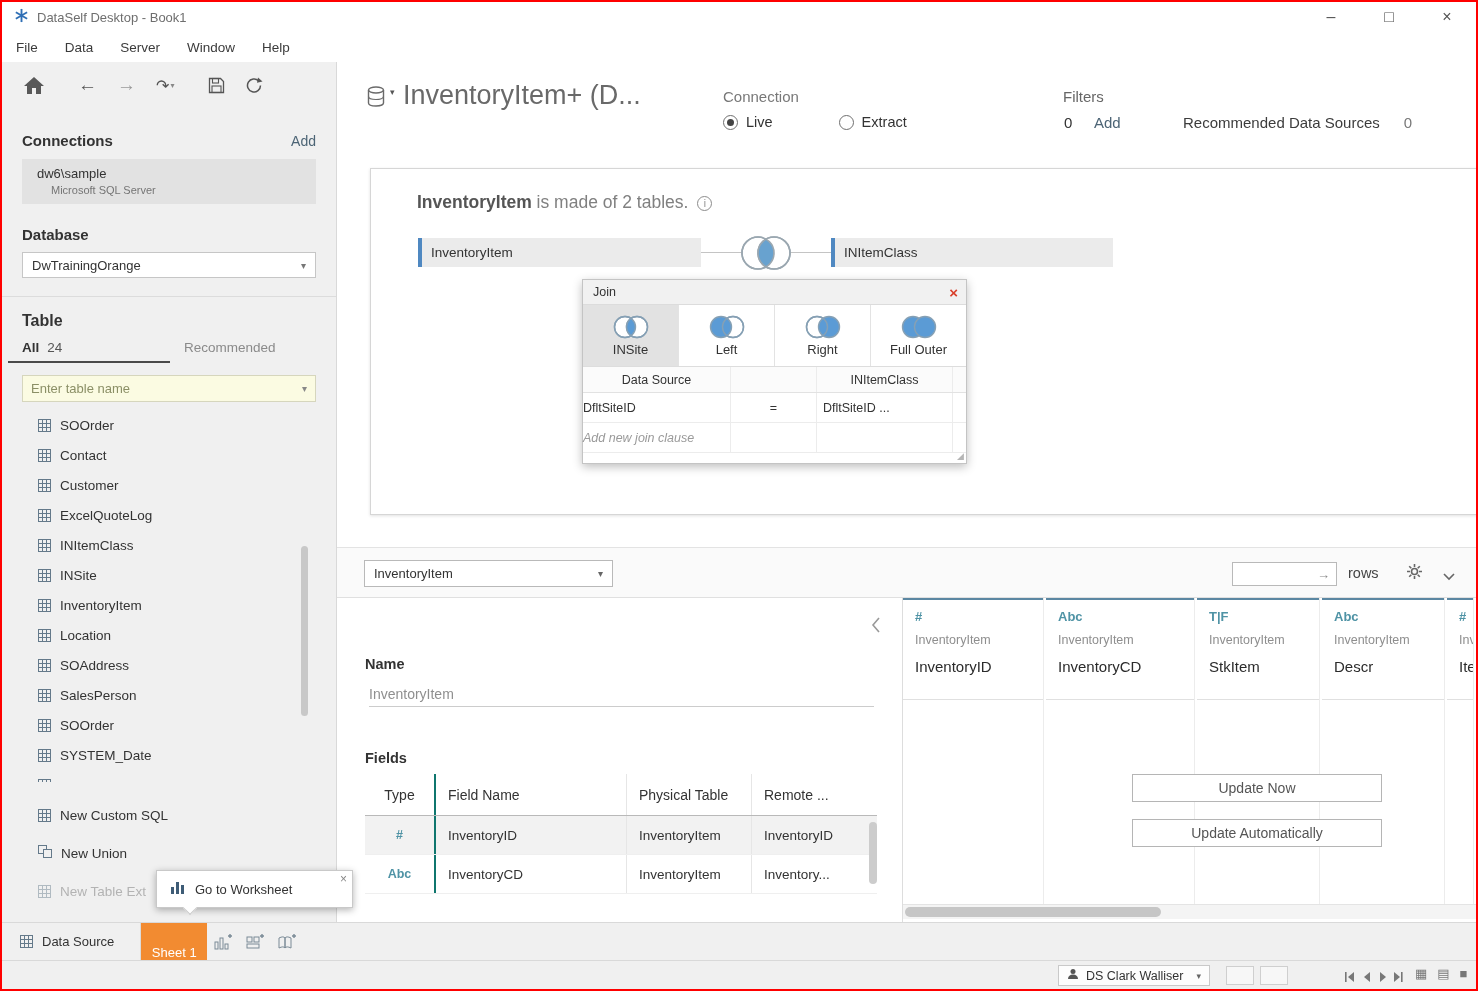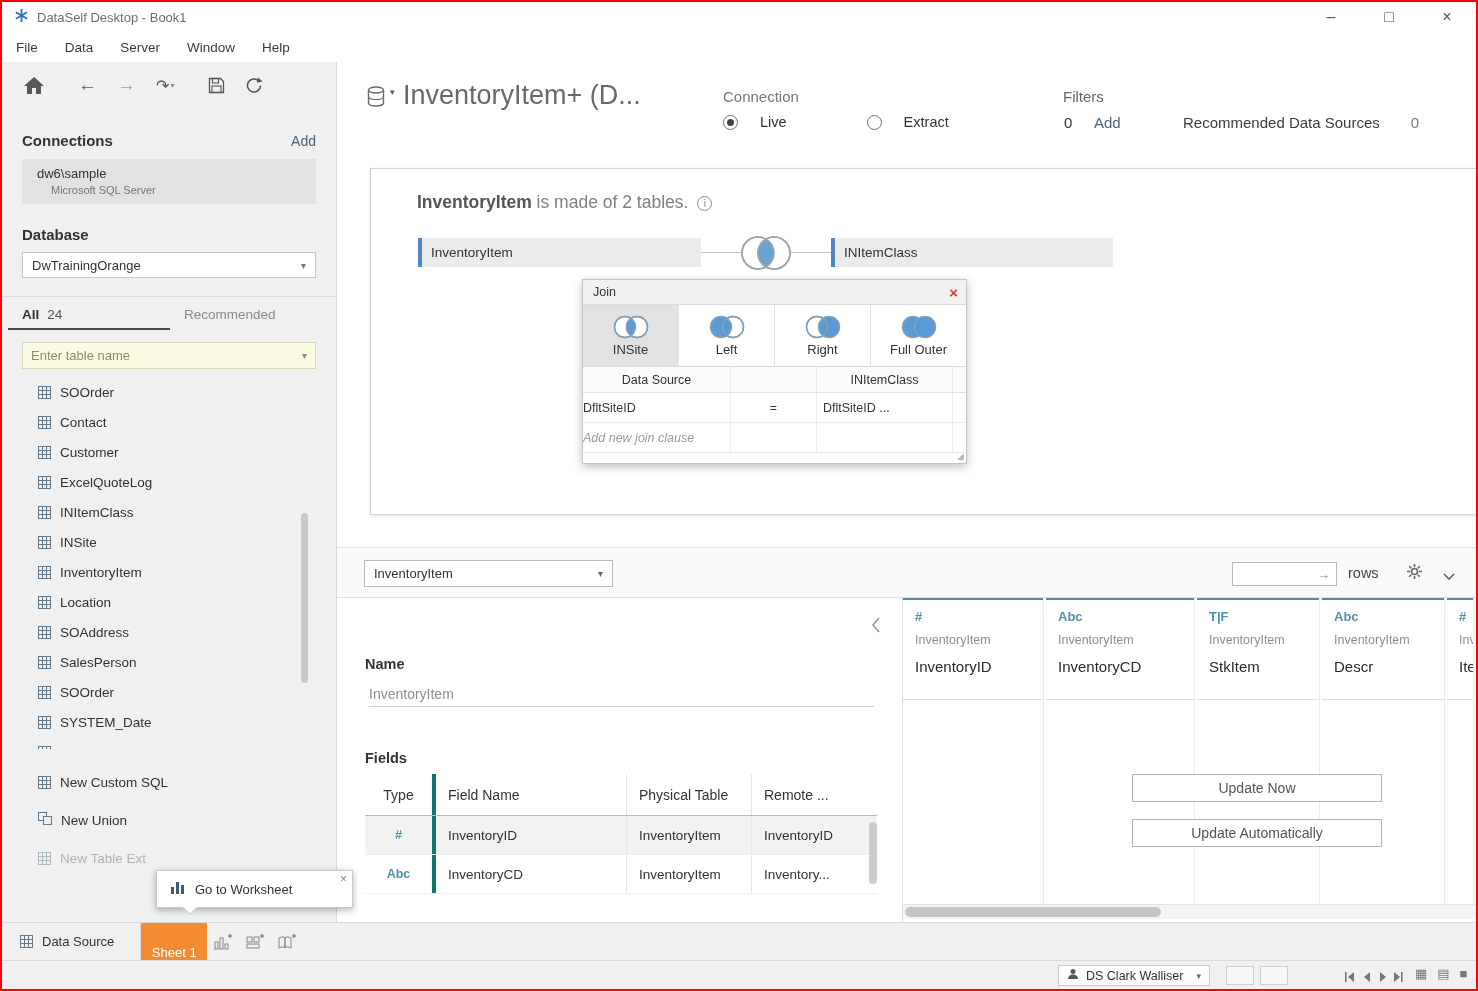--- a/index.html
+++ b/index.html
@@ -79,28 +79,28 @@
                 border-right:1px solid #c9c9c9;border-bottom:1px solid #c9c9c9;transform:rotate(45deg)}
 
   
   .main{position:absolute;top:60px;left:335px;width:1139px;height:860px;background:#fff}
 
   .db-icon{position:absolute;left:30px;top:24px}
   .db-caret{position:absolute;left:53px;top:25px;font-size:9px;color:#555}
   .ds-title{position:absolute;left:66px;top:18px;font-size:27px;color:#696969;white-space:nowrap}
 
   .conn-head{position:absolute;left:386px;top:26px;font-size:15px;color:#787878}
-  .radio-row{position:absolute;left:386px;top:52px;display:flex;align-items:center;gap:22px}
+  .radio-row{position:absolute;left:386px;top:52px;display:flex;align-items:center;gap:8px}
   .radio{width:15px;height:15px;border:1.5px solid #6f6f6f;border-radius:50%;background:#fff;position:relative;display:inline-block}
   .radio.sel::after{content:"";position:absolute;inset:3px;border-radius:50%;background:#444}
   .radio-lbl{font-size:14.5px;color:#333;margin-right:58px}
   .filters-head{position:absolute;left:726px;top:26px;font-size:15px;color:#666}
   .filters-cnt{position:absolute;left:727px;top:52px;font-size:15px;color:#333}
   .filters-add{position:absolute;left:757px;top:52px;font-size:15px;color:#4c6475}
-  .rec-row{position:absolute;left:846px;top:52px;font-size:15px;color:#3c3c3c;display:flex;gap:31px}
+  .rec-row{position:absolute;left:846px;top:52px;font-size:15px;color:#3c3c3c;display:flex;gap:24px}
   .rec-cnt{color:#787878}
 
   
   .card{position:absolute;left:33px;top:106px;width:1282px;height:347px;background:#fff;
         border:1px solid #d6d6d6;box-shadow:0 1px 3px rgba(0,0,0,.12)}
   .stmt{position:absolute;left:46px;top:23px;font-size:17.5px;color:#808080;white-space:nowrap}
   .stmt b{color:#555;font-weight:bold}
   .info-ic{display:inline-flex;align-items:center;justify-content:center;width:15px;height:15px;
            border:1px solid #8c8c8c;border-radius:50%;font-size:10px;color:#8c8c8c;margin-left:9px;vertical-align:1px}
   .card-close{position:absolute;right:26px;top:18px;font-size:21px;color:#5f5f5f}
@@ -149,21 +149,21 @@
   
   .meta{position:absolute;left:0;top:536px;width:566px;height:324px;background:#fff;border-right:1px solid #ddd}
   .collapse{position:absolute;left:534px;top:18px}
   .name-lbl{position:absolute;left:28px;top:58px;font-size:14.5px;font-weight:bold;color:#333}
   .name-input{position:absolute;left:32px;top:84px;width:505px;height:25px;border:none;outline:none;
               border-bottom:1px solid #cccccc;font-family:inherit;font-size:14px;color:#8f8f8f;background:transparent}
   .fields-lbl{position:absolute;left:28px;top:152px;font-size:14.5px;font-weight:bold;color:#333}
   .ftable{position:absolute;left:28px;top:176px;width:512px}
   .f-hdr{display:flex;height:42px;border-bottom:1px solid #b9b9b9;font-size:14px;color:#333}
   .f-hdr div,.f-row div{display:flex;align-items:center}
-  .fc1{width:71px;justify-content:center;border-right:4px solid #0f766e}
+  .fc1{width:71px;justify-content:center;border-right:2px solid #0f766e}
   .fc2{width:191px;padding-left:12px;border-right:1px solid #e6e6e6}
   .fc3{width:125px;padding-left:12px;border-right:1px solid #e6e6e6}
   .fc4{width:125px;padding-left:12px}
   .f-row{display:flex;height:39px;font-size:13.5px;color:#333;border-bottom:1px solid #efefef}
   .f-row.sel{background:#f2f2f2}
   .type-ic{color:#4f93a5;font-weight:bold;font-size:12.5px}
   .meta-scroll{position:absolute;left:532px;top:224px;width:8px;height:62px;background:#cccccc;border-radius:4px}
 
   .grid{position:absolute;left:566px;top:536px;width:573px;height:324px;background:#fff}
   .g-cols{display:flex;height:306px}
@@ -258,20 +258,21 @@
     <div class="conn-sub">Microsoft SQL Server</div>
   </div>
 
   <div class="db-label">Database</div>
   <div class="db-select">
     <span>DwTrainingOrange</span>
     <span class="caret">▾</span>
   </div>
 
   <div class="side-divider"></div>
+  <div class="table-label">Table</div>
 
   <div class="tabs-row">
     <span class="tab active">
       <span class="lbl">All</span><span class="cnt">24</span>
     </span>
     <span class="tab">Recommended</span>
   </div>
 
   <div class="search-box">
     <input placeholder="Enter table name" style="">

